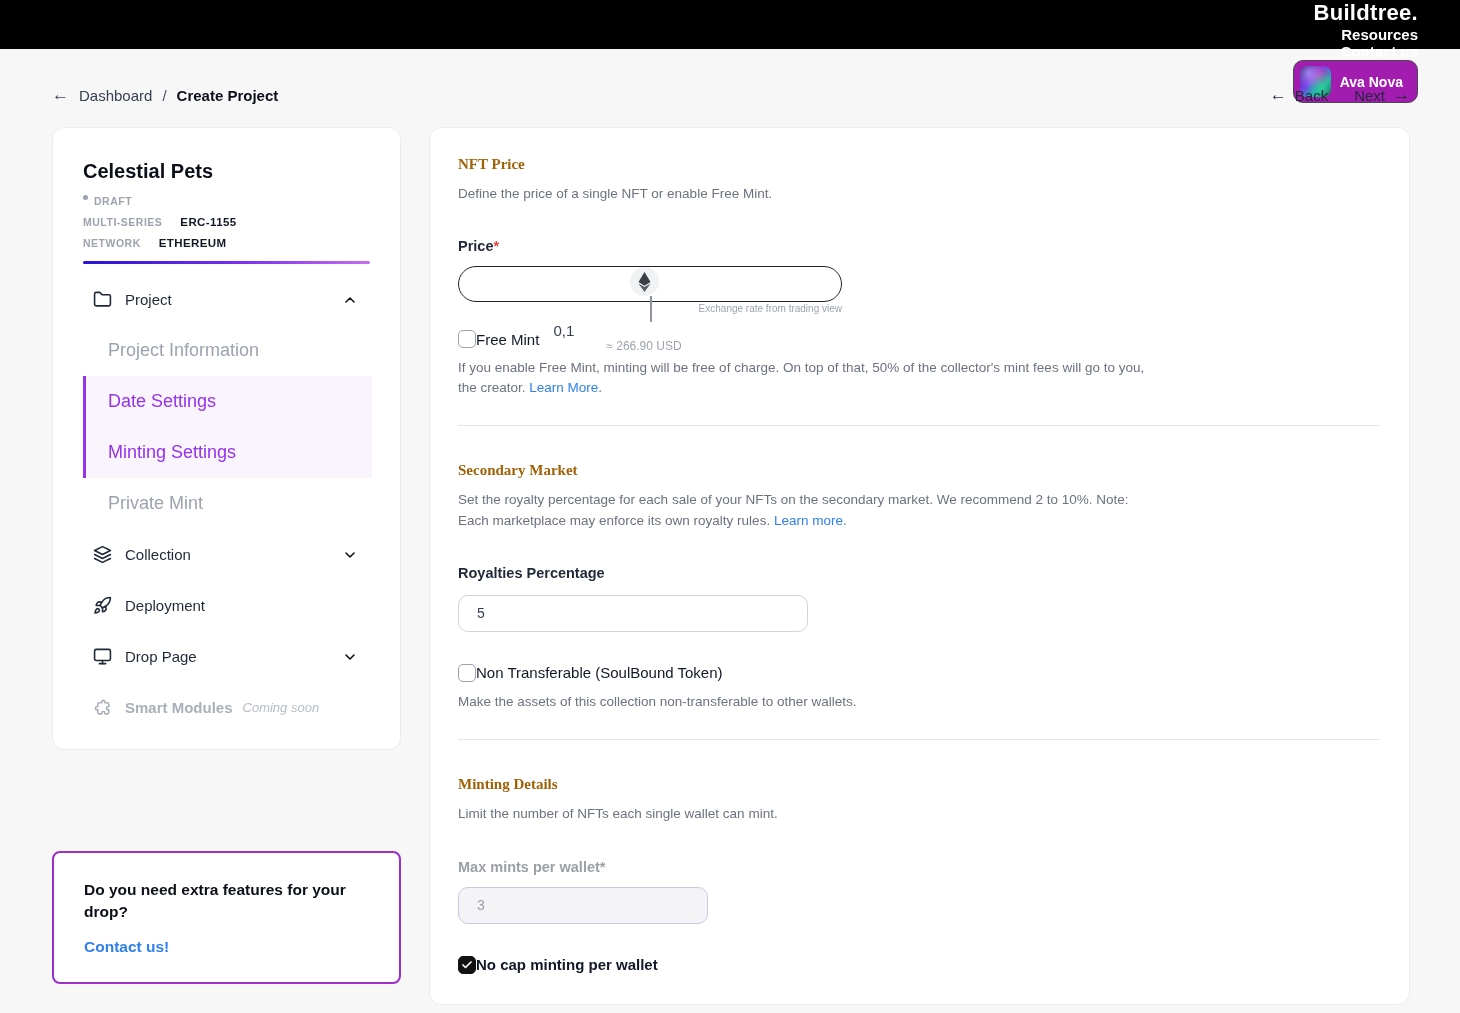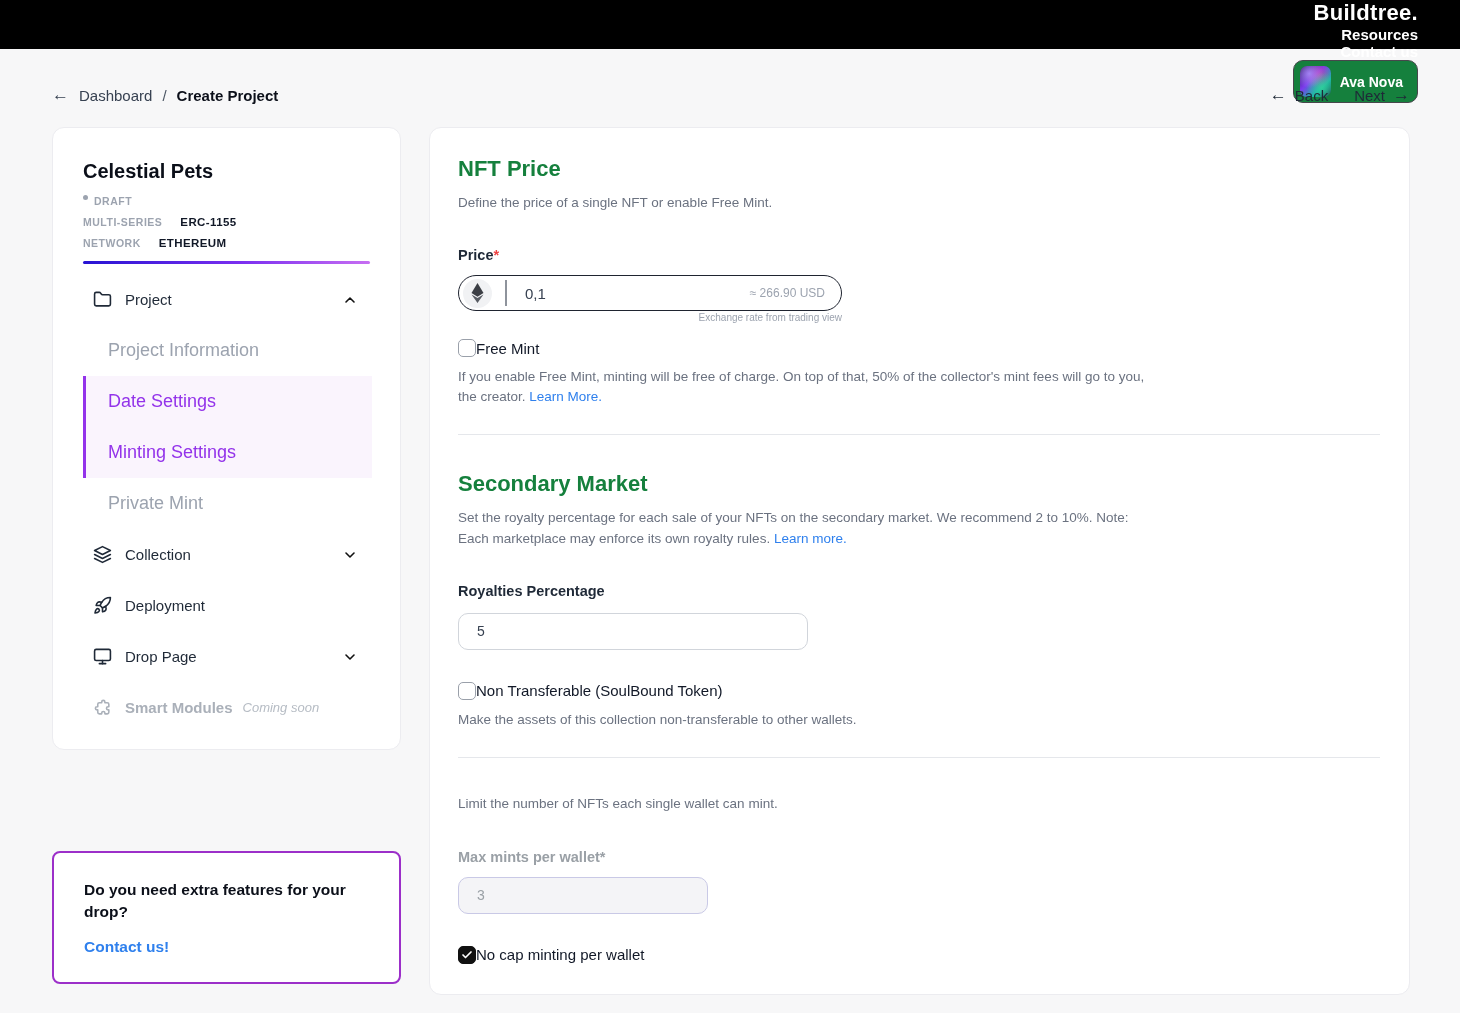--- a/index.html
+++ b/index.html
@@ -3,21 +3,21 @@
 <meta charset="utf-8">
 <style>
   * { margin:0; padding:0; box-sizing:border-box; }
   html,body { width:1460px; height:1013px; background:#f7f7f8; font-family:"Liberation Sans","DejaVu Sans",sans-serif; color:#111827; overflow:hidden; }
 
   
   .topnav { height:49px; background:#000; display:flex; align-items:flex-end; padding:0 42px 0 40px;flex-direction:column; }
   .logo { color:#fff; font-size:22px; font-weight:700; letter-spacing:.3px; }
   .topnav .spacer { flex:1; }
   .nav-link { color:#fff; font-size:15px; font-weight:600; margin-left:44px; cursor:pointer; }
-  .user-pill { margin-left:28px; display:flex; align-items:center; gap:9px; background:#15803d; border:1px solid #47474c; border-radius:10px; padding:5px 14px 5px 6px; cursor:pointer; }
+  .user-pill { margin-left:28px; display:flex; align-items:center; gap:9px; background:#a21caf; border:1px solid #47474c; border-radius:10px; padding:5px 14px 5px 6px; cursor:pointer; }
   .avatar { width:31px; height:31px; border-radius:7px;
     background:
       radial-gradient(circle at 30% 25%, rgba(167,139,250,.9), transparent 45%),
       radial-gradient(circle at 70% 70%, rgba(52,211,153,.8), transparent 50%),
       radial-gradient(circle at 60% 30%, rgba(236,72,153,.6), transparent 45%),
       linear-gradient(135deg,#2b1b4d 0%,#7c3aed 40%,#14b8a6 70%,#1f2937 100%); }
   .user-name { color:#fff; font-size:14px; font-weight:700; }
 
   
   .crumb-row { display:flex; align-items:center; padding:36px 50px 0 52px; }
@@ -60,39 +60,39 @@
   .nav-group.disabled .g-icon svg { stroke:#aab0b9; }
   .badge-soon { font-size:13px; font-style:italic; color:#b6bcc4; margin-left:10px; }
 
   
   .help-card { margin-top:101px; background:#fff; border:2px solid #9c2fc9; border-radius:8px; padding:26px 30px; }
   .help-q { font-size:15.5px; font-weight:700; color:#0b0f19; line-height:1.45; margin-bottom:14px; }
   .help-link { font-size:15.5px; font-weight:700; color:#2f80ed; cursor:pointer; }
 
   
   .main-panel { flex:1; padding:28px 29px 30px 28px; }
-  .sec-title { font-size:22px; font-weight:700; color:#15803d; margin-bottom:11px; }
+  .sec-title { font-size:15px; font-weight:700; color:#a16207; margin-bottom:11px;font-family:Liberation Serif, serif; }
   .sec-sub { font-size:13.5px; color:#6b7280; line-height:1.5; }
   .field-label { font-size:14.5px; font-weight:600; color:#1f2937; }
   .req { color:#ef4444; font-weight:600; }
   .divider { border:none; border-top:1px solid #e5e7eb; margin:28px 0 0 0; }
 
   .price-wrap { width:384px; margin-top:12px; }
-  .price-pill { display:flex; align-items:center; height:36px; border:1.3px solid #1f2430; border-radius:19px; background:#fff; padding:0 16px 0 4px; }
+  .price-pill { display:flex; align-items:center; height:36px; border:1.3px solid #1f2430; border-radius:19px; background:#fff; padding:0 16px 0 4px;flex-direction:column; }
   .eth-circle { width:29px; height:29px; border-radius:50%; background:#f1f2f4; display:flex; align-items:center; justify-content:center; flex:none; }
   .pill-div { width:2px; height:26px; background:#8e939c; margin:0 0 0 13px; flex:none; }
   .price-input { flex:1; border:none; outline:none; font-size:15px; color:#374151; padding-left:18px; font-family:inherit; background:transparent; min-width:0; }
   .usd-est { font-size:12px; color:#9ca3af; white-space:nowrap; }
   .exch-note { margin-top:1px; text-align:right; font-size:10px; color:#9ca3af; }
 
   .check-row { display:flex; align-items:center; gap:0; cursor:pointer; }
   .checkbox { width:18px; height:18px; border:1.5px solid #9aa0aa; border-radius:5px; background:#fff; flex:none; display:flex; align-items:center; justify-content:center; }
   .checkbox.checked { background:#111; border-color:#111; }
   .check-label { font-size:15px; color:#111827; }
-  .check-label.bold { font-weight:400; }
+  .check-label.bold { font-weight:700; }
   .check-desc { margin-top:10px; font-size:13.5px; color:#6b7280; line-height:1.45; }
   .inline-link { color:#2f80ed; cursor:pointer; }
 
   .text-input { height:37px; border:1px solid #d1d5db; border-radius:10px; font-size:14px; color:#374151; padding:0 18px; outline:none; font-family:inherit; background:#fff; }
   .royalties-input { width:350px; margin-top:14px; }
   .disabled-label { font-size:14.5px; font-weight:600; color:#9aa0a6; }
   .mints-input { width:250px; margin-top:12px; border-color:#c9c9e6; background:#f4f4f7; color:#9aa0a6; }
 
   .mt-free { margin-top:16px; }
   .mt-sec { margin-top:36px; }
@@ -289,20 +289,21 @@
       <label class="check-row mt-check">
         <span class="checkbox"></span>
         <span class="check-label">Non Transferable (SoulBound Token)</span>
       </label>
       <div class="check-desc">Make the assets of this collection non-transferable to other wallets.</div>
     </section>
 
     <hr class="divider">
 
     <section class="mt-sec">
+      <div class="sec-title">Minting Details</div>
       <div class="sec-sub">Limit the number of NFTs each single wallet can mint.</div>
 
       <div class="disabled-label mt-field">Max mints per wallet*</div>
       <input class="text-input mints-input" type="text" disabled="" value="3" style="">
 
       <label class="check-row mt-check">
         <span class="checkbox checked">
           <svg width="12" height="12" viewBox="0 0 24 24" fill="none" stroke="#fff" stroke-width="3.4" stroke-linecap="round" stroke-linejoin="round">
               <polyline points="20 6 9 17 4 12"></polyline>
             </svg>

